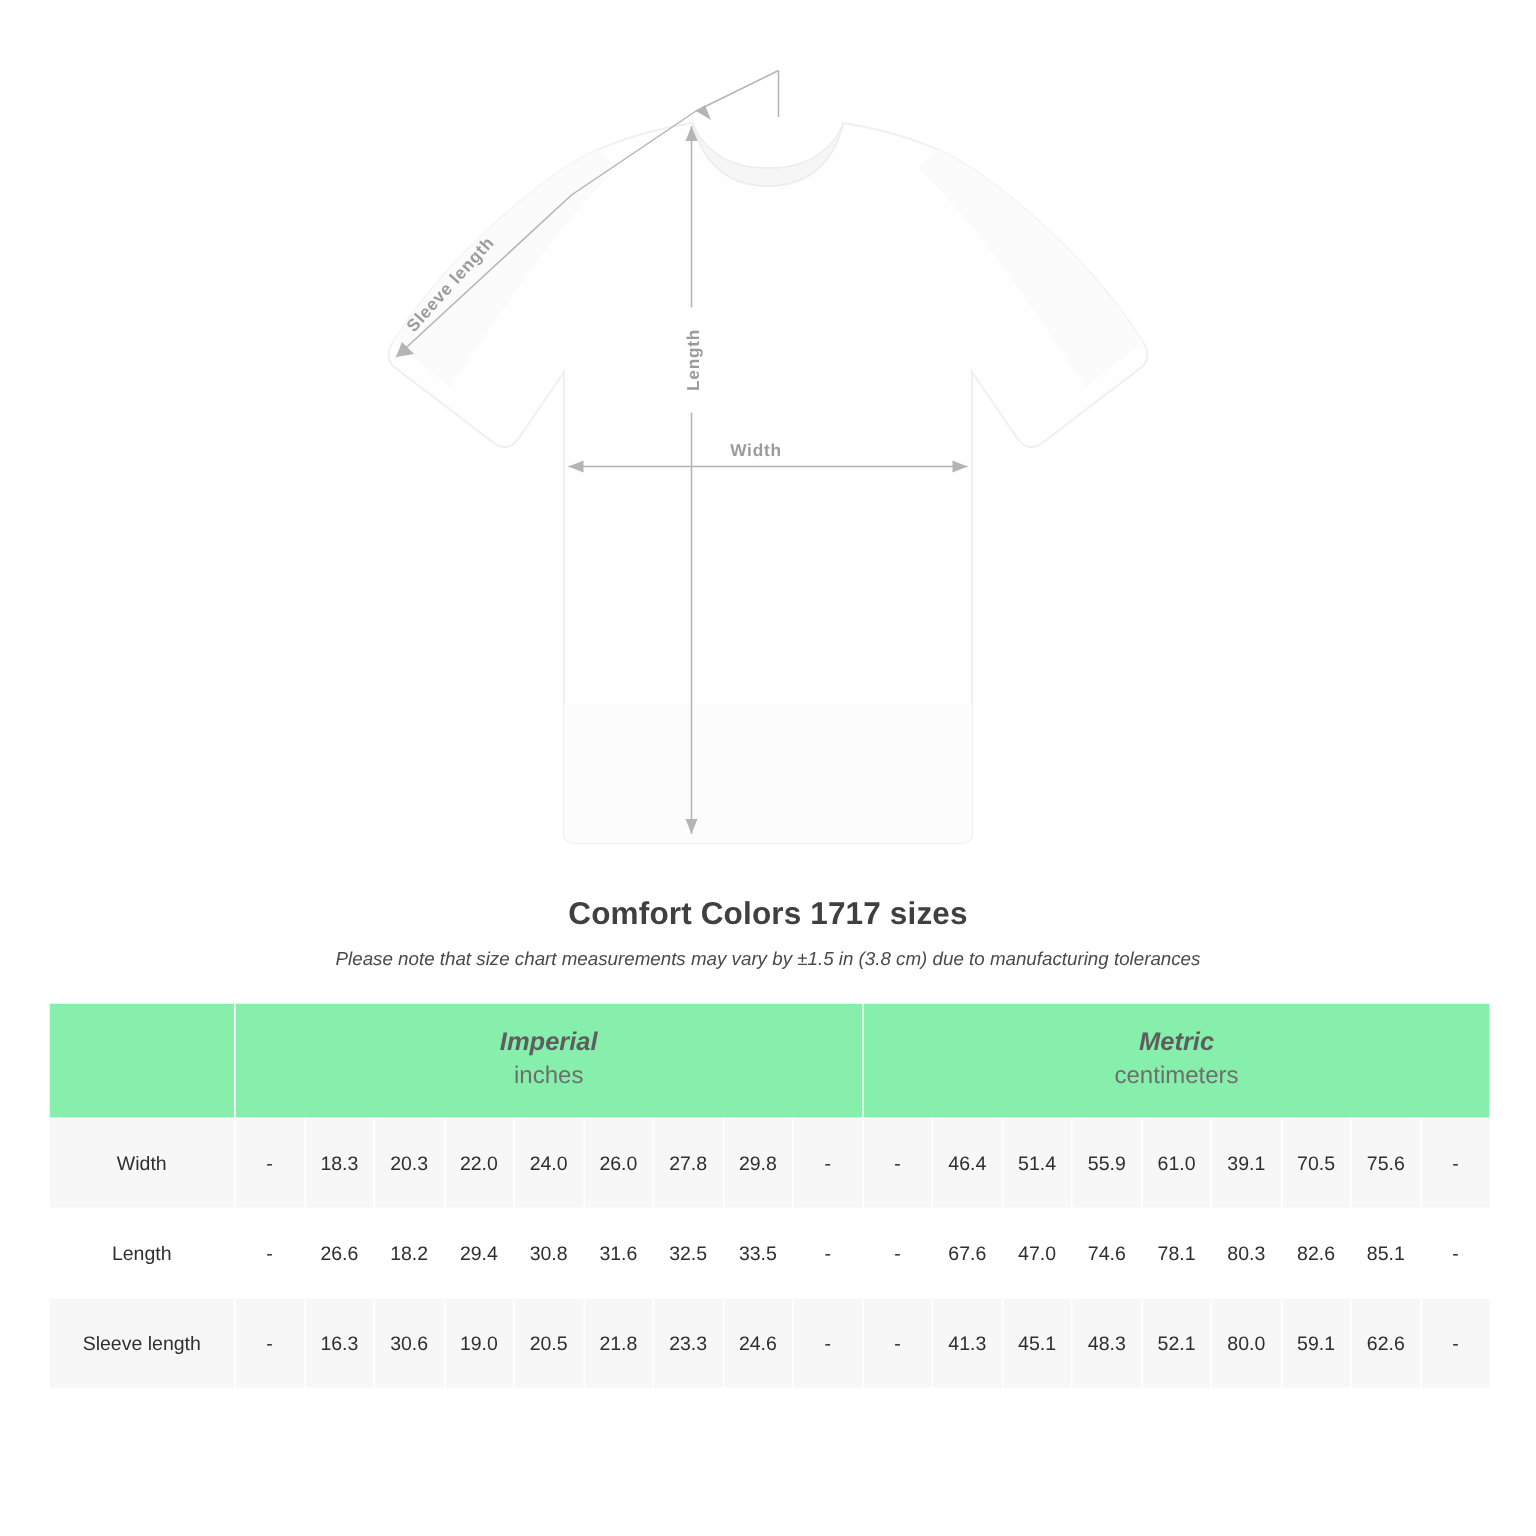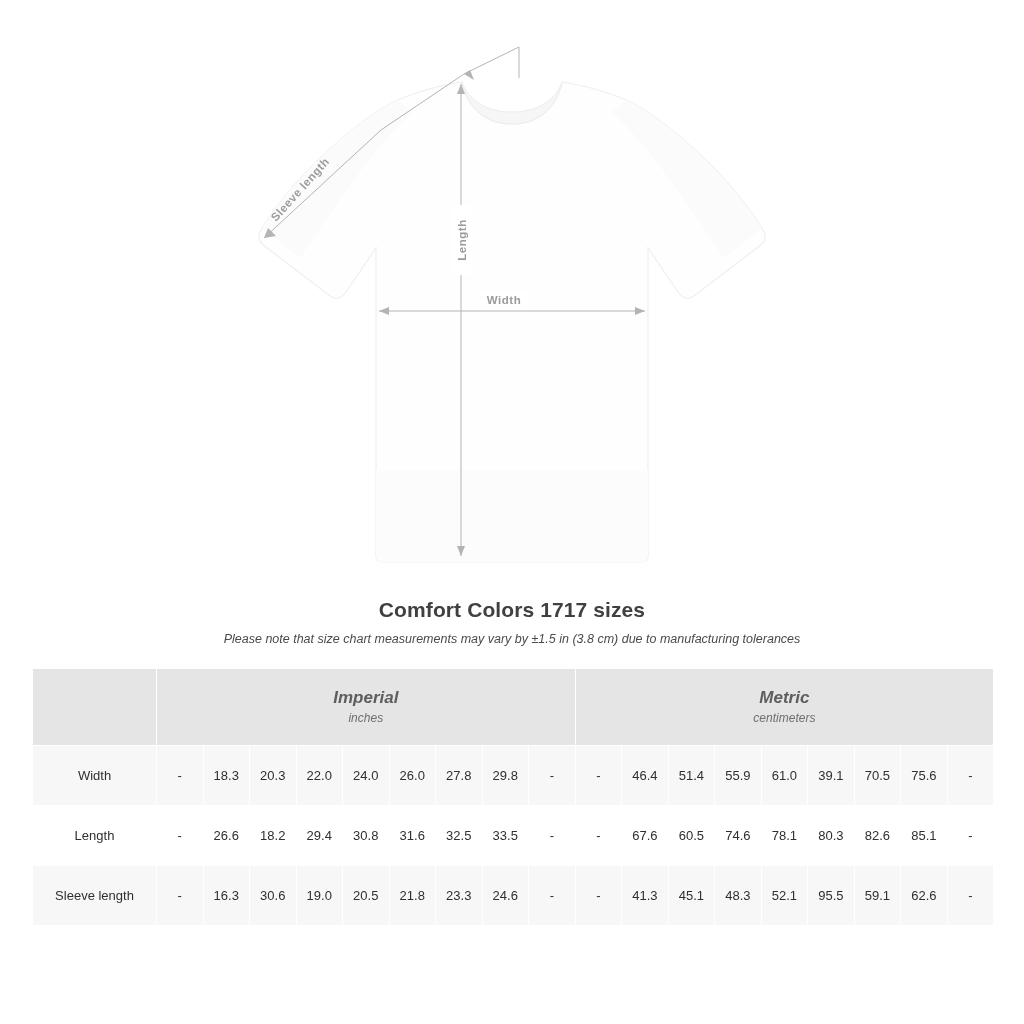--- a/index.html
+++ b/index.html
@@ -65,33 +65,32 @@
     border: 1px solid #ffffff;
     text-align: center;
     font-size: 13px;
     color: #2f2f2f;
     font-weight: normal;
     padding: 0;
     height: 59px;
     vertical-align: middle;
   }
   .sys-head {
-    background: #e5e5e5;
+    background: #86efac;
     height: 76px !important;
   }
   .sys-name {
     font-size: 17px;
     font-style: italic;
     font-weight: bold;
     color: #5e5e5e;
     line-height: 1.35;
   }
   .sys-unit {
-    font-size: 12px;
-    font-style: italic;
+    font-size: 16px;
     color: #6e6e6e;
     line-height: 1.5;
   }
   .row-light td { background: #f7f7f7; }
   .row-white td { background: #ffffff; }
   .head-row td { background: #ffffff; }
   .col-label {
     font-weight: bold;
     font-size: 13.5px;
     color: #2f2f2f;
@@ -230,21 +229,21 @@
           <td>26.6</td>
           <td>18.2</td>
           <td>29.4</td>
           <td>30.8</td>
           <td>31.6</td>
           <td>32.5</td>
           <td>33.5</td>
           <td>-</td>
           <td>-</td>
           <td>67.6</td>
-          <td>60.5</td>
+          <td>47.0</td>
           <td>74.6</td>
           <td>78.1</td>
           <td>80.3</td>
           <td>82.6</td>
           <td>85.1</td>
           <td>-</td>
         </tr>
 
         <tr class="row-light">
           <td class="col-label">Sleeve length</td>
@@ -255,21 +254,21 @@
           <td>20.5</td>
           <td>21.8</td>
           <td>23.3</td>
           <td>24.6</td>
           <td>-</td>
           <td>-</td>
           <td>41.3</td>
           <td>45.1</td>
           <td>48.3</td>
           <td>52.1</td>
-          <td>95.5</td>
+          <td>80.0</td>
           <td>59.1</td>
           <td>62.6</td>
           <td>-</td>
         </tr>
       </tbody>
     </table>
   </div>
 
 </div>
 

